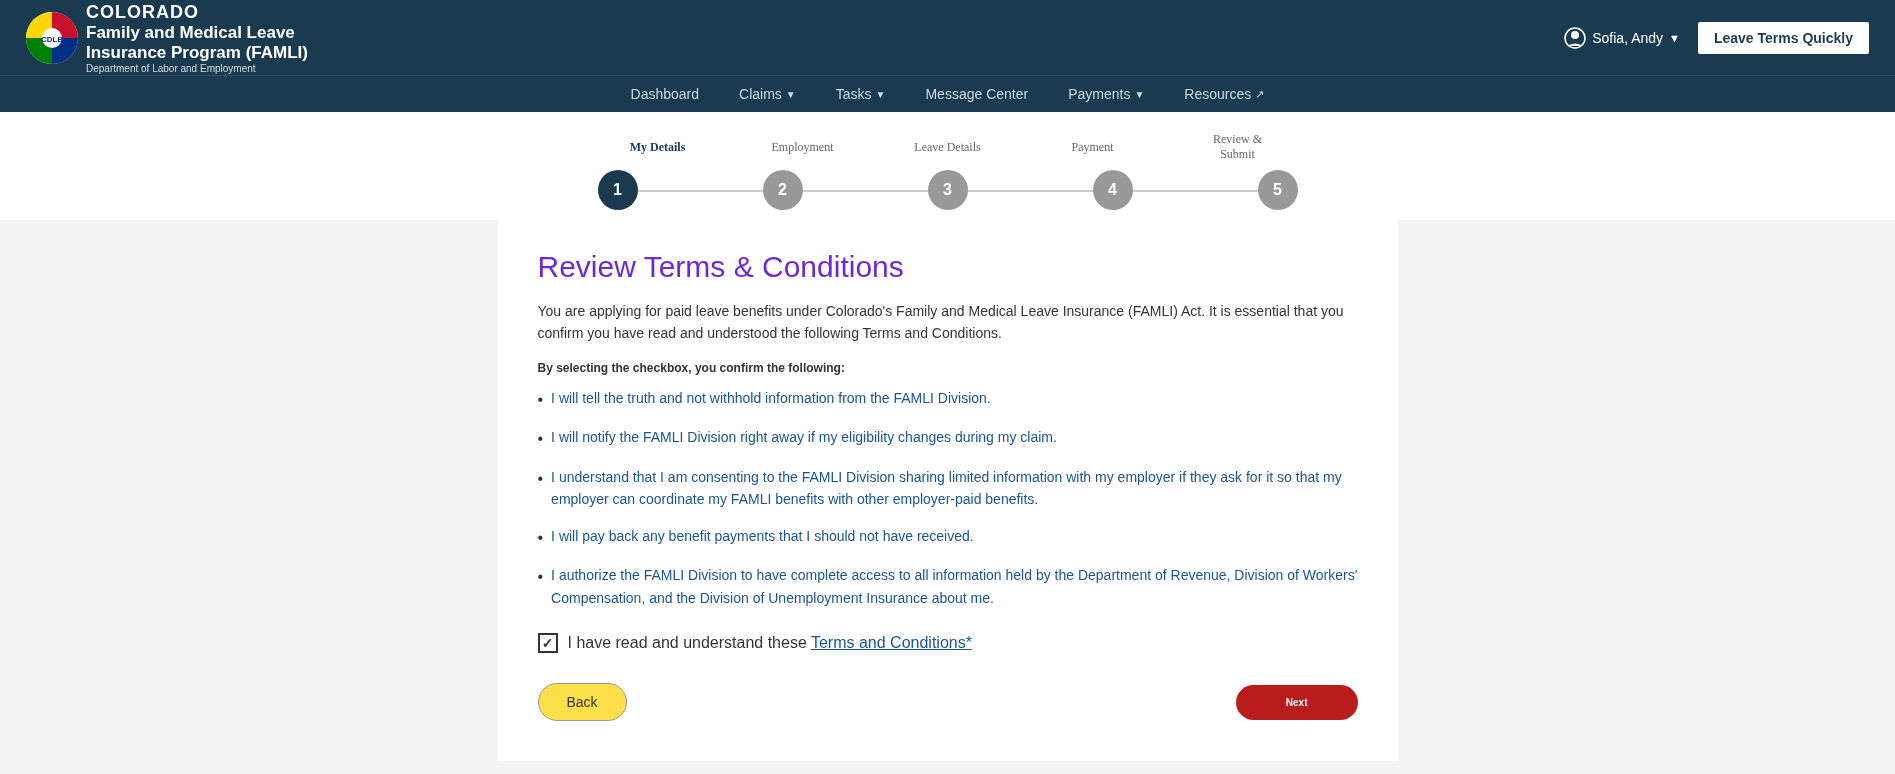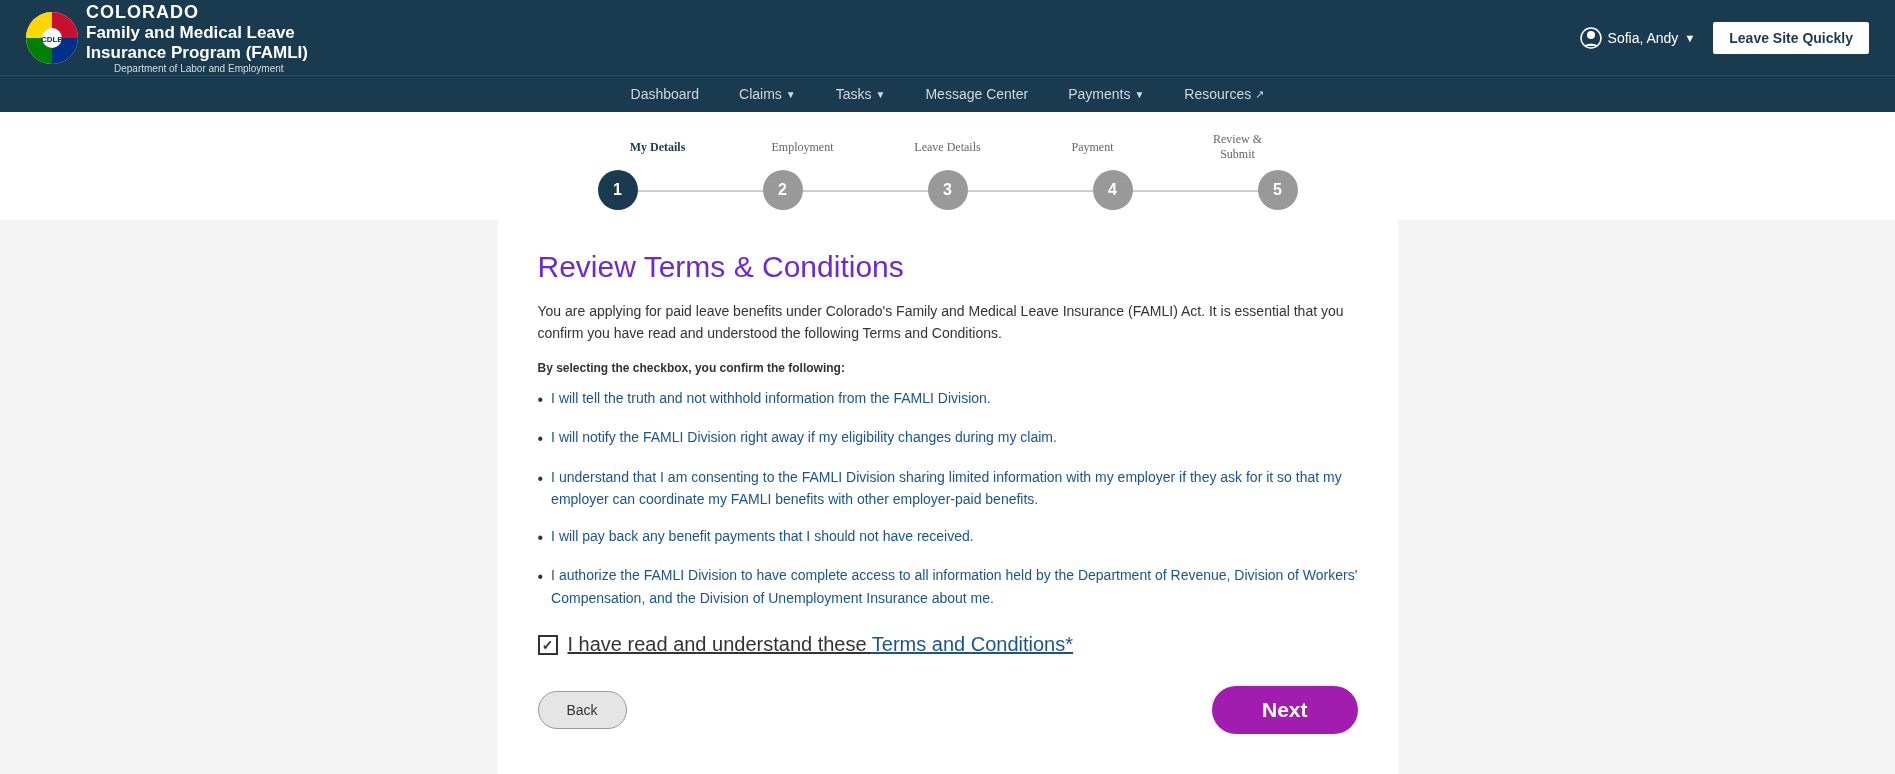--- a/index.html
+++ b/index.html
@@ -27,21 +27,20 @@
       font-weight: bold;
       letter-spacing: 1px;
     }
     .header-brand .program-name {
       font-size: 17px;
       font-weight: bold;
     }
     .header-brand .dept-name {
       font-size: 10px;
       opacity: 0.8;
-      margin-left: 28px;
     }
     .header-right {
       display: flex;
       align-items: center;
       gap: 16px;
     }
     .user-info {
       display: flex;
       align-items: center;
       gap: 6px;
@@ -210,50 +209,49 @@
       background: white;
       flex-shrink: 0;
     }
     .checkbox-wrapper.checked::after {
       content: "✓";
       font-size: 14px;
       color: #333;
       font-weight: bold;
     }
     .checkbox-label {
-      font-size: 20px;
-      color: #333;
-      text-decoration: underline;
+      font-size: 16px;
+      color: #333;
     }
     .checkbox-label a {
       color: #1a5490;
       text-decoration: underline;
     }
 
     .button-row {
       display: flex;
       justify-content: space-between;
       align-items: center;
     }
     .back-btn {
-      background: #e5e5e5;
+      background: #fde047;
       color: #333;
       border: 1px solid #999;
       border-radius: 24px;
       padding: 10px 28px;
       font-size: 14px;
       cursor: pointer;
     }
     .next-btn {
-      background: #a21caf;
+      background: #b91c1c;
       color: white;
       border: none;
       border-radius: 24px;
       padding: 12px 50px;
-      font-size: 21px;
+      font-size: 10px;
       font-weight: bold;
       cursor: pointer;
     }
   </style>
 </head>
 <body>
 
 <header class="header">
   <div class="header-left">
 
@@ -280,21 +278,21 @@
   <div class="header-right">
     <div class="user-info">
       <svg width="22" height="22" viewBox="0 0 22 22">
         <circle cx="11" cy="11" r="10" fill="none" stroke="white" stroke-width="1.5"></circle>
         <circle cx="11" cy="8" r="4" fill="white"></circle>
         <path d="M3 19 Q11 14 19 19" fill="white"></path>
       </svg>
       <span>Sofia, Andy</span>
       <span style="color:white;font-size:11px;">▼</span>
     </div>
-    <button class="leave-site-btn">Leave Site Quickly</button>
+    <button class="leave-site-btn">Leave Terms Quickly</button>
   </div>
 </header>
 
 <nav class="nav-bar">
   <a class="nav-item">
     <span>Dashboard</span>
   </a>
   <a class="nav-item">
     <span>Claims</span>
     <span class="nav-dropdown-arrow">▼</span>

